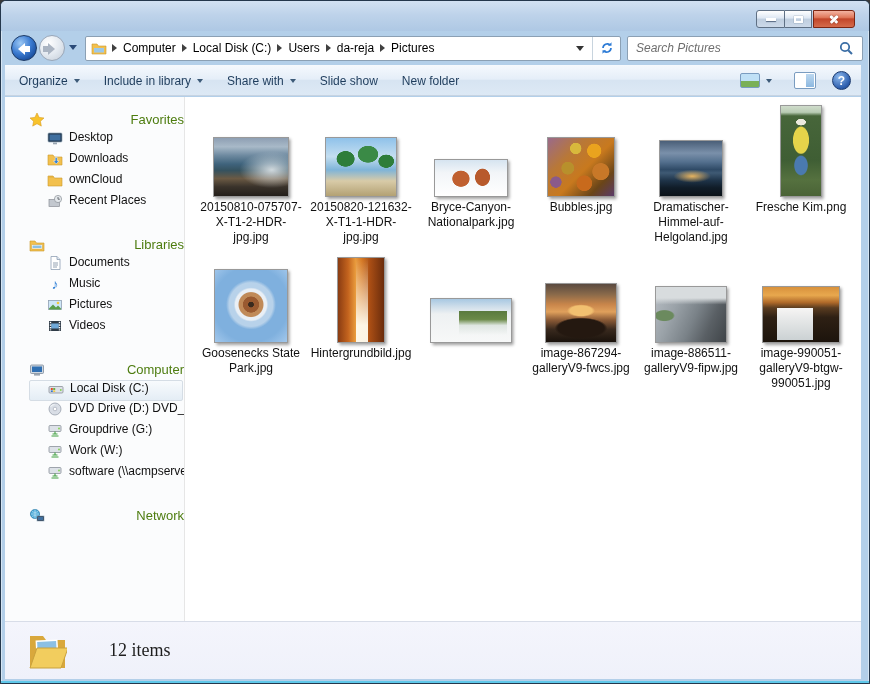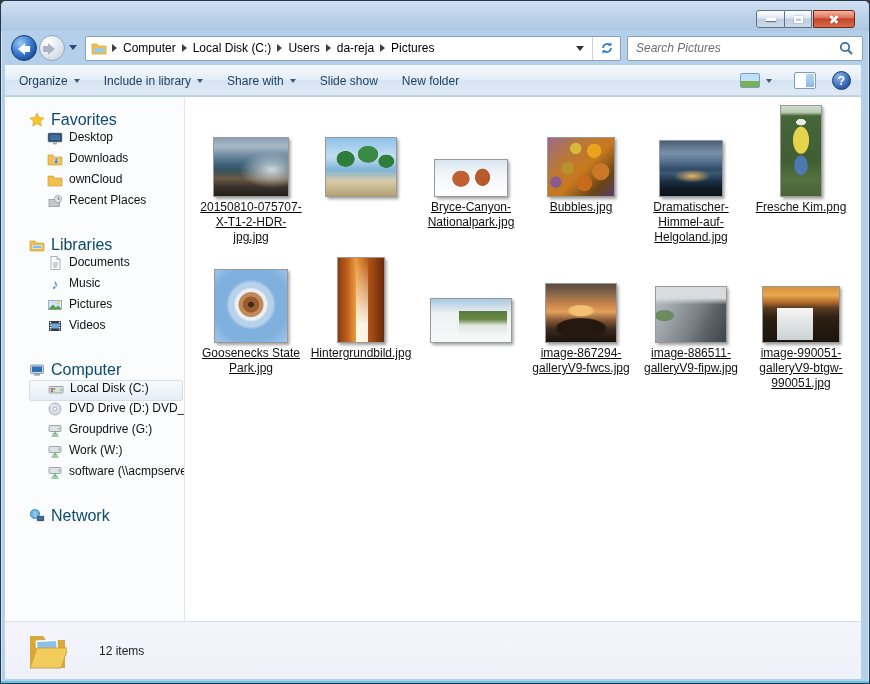--- a/index.html
+++ b/index.html
@@ -52,28 +52,28 @@
     background:linear-gradient(180deg,#bfe0f6 0 55%,#7ab058 55% 100%);}
   #preview-btn{margin-left:16px;width:22px;height:17px;border:1px solid #7a9cc0;border-radius:2px;background:#fff;position:relative;}
   #preview-btn::after{content:"";position:absolute;right:1px;top:1px;bottom:1px;width:8px;
     background:linear-gradient(180deg,#bcd8f0,#8db8e0);}
   #help-btn{margin-left:16px;width:19px;height:19px;border-radius:50%;
     background:radial-gradient(circle at 35% 30%,#8cb8ec,#2b5cac 70%,#1c4488);
     border:1px solid #1a3a70;color:#fff;font-size:12px;font-weight:bold;display:flex;align-items:center;justify-content:center;}
   
   #main{position:absolute;top:96px;left:4px;right:8px;bottom:62px;background:#fff;display:flex;}
   #sidebar{width:180px;flex:none;border-right:1px solid #e6e6e6;background:#fbfcfd;padding-top:12px;overflow:hidden;}
-  .sb-header{display:flex;align-items:center;height:21px;padding-left:24px;font-size:16px;color:#0c4a6e;white-space:nowrap;}
+  .sb-header{display:flex;align-items:center;height:21px;padding-left:24px;font-size:13px;color:#4d7c0f;white-space:nowrap;justify-content:space-between;}
   .sb-item{display:flex;height:21px;padding-left:42px;font-size:12px;color:#111;white-space:nowrap;position:relative;}
   .sb-item.selected{background:linear-gradient(180deg,#f8fbfd,#e4edf5);border:1px solid #d5dde5;border-radius:2px;margin-left:24px;padding-left:18px;margin-right:1px;}
   .sb-gap{height:20px;}
   .sb-ico{width:16px;height:16px;margin-right:6px;flex:none;display:flex;align-items:center;justify-content:center;}
   .note-glyph{color:#2f7fd6;font-size:14px;font-weight:bold;line-height:16px;}
   
-  #files{flex:1;padding:4px 0 0 14px;overflow:hidden;text-decoration:underline;}
+  #files{flex:1;padding:4px 0 0 14px;overflow:hidden;}
   .frow{display:flex;align-items:flex-start;}
   .frow2{margin-top:6px;}
   .fitem{width:104px;margin-right:6px;display:flex;flex-direction:column;align-items:center;}
   .thumbbox{height:96px;display:flex;align-items:flex-end;justify-content:center;}
   .frow2 .thumbbox{height:92px;}
   .thumb{border:1px solid rgba(70,70,70,.55);box-shadow:1.5px 2px 3px rgba(0,0,0,.38);background-repeat:no-repeat;}
   .fname{margin-top:3px;font-size:12px;line-height:15px;color:#111;text-align:center;width:104px;overflow-wrap:anywhere;}
   
   .t1{width:76px;height:60px;background-image:
     radial-gradient(46px 26px at 78% 55%,rgba(235,240,243,.85),transparent 70%),
@@ -122,21 +122,21 @@
     linear-gradient(180deg,#d8dcde 0 20%,rgba(216,220,222,0) 32%),
     linear-gradient(115deg,#b8bec4 0%,#9aa2a8 30%,#7a8288 55%,#5a6065 75%,#3f4448 100%);}
   .t12{width:78px;height:57px;background-image:
     linear-gradient(180deg,rgba(255,255,255,.95),rgba(222,230,233,.9)),
     linear-gradient(180deg,#d8913c 0%,#e8a84e 15%,#b06a2a 28%,#5a3c20 38%,#2e2014 55%,#1c140c 100%);
     background-size:36px 32px,100% 100%;background-position:14px 21px,0 0;}
   
   #statusbar{position:absolute;left:4px;right:8px;bottom:4px;height:58px;
     background:linear-gradient(180deg,#f4f5fc,#eff1fa);border-top:1px solid #d8dde8;display:flex;align-items:center;}
   #status-folder{margin-left:24px;flex:none;}
-  #status-text{margin-left:32px;font-size:12px;color:#1e1e1e;}
+  #status-text{margin-left:42px;font-size:18px;color:#1e1e1e;font-family:Liberation Serif, serif;}
   #frame-accent{position:absolute;left:0;right:0;bottom:0;height:2px;background:#5fc8ea;}
 </style>
 </head>
 <body>
 
 <div id="win">
 
   <div id="titlebar">
     <div id="wincontrols">
       <div class="wbtn wbtn-min">
@@ -421,20 +421,21 @@
         <div class="fitem">
           <div class="thumbbox">
               <div class="thumb t1"></div>
             </div>
           <div class="fname">20150810-075707-X-T1-2-HDR-jpg.jpg</div>
         </div>
         <div class="fitem">
           <div class="thumbbox">
               <div class="thumb t2"></div>
             </div>
+          <div class="fname">20150820-121632-X-T1-1-HDR-jpg.jpg</div>
         </div>
         <div class="fitem">
           <div class="thumbbox">
               <div class="thumb t3"></div>
             </div>
           <div class="fname">Bryce-Canyon-Nationalpark.jpg</div>
         </div>
         <div class="fitem">
           <div class="thumbbox">
               <div class="thumb t4"></div>

